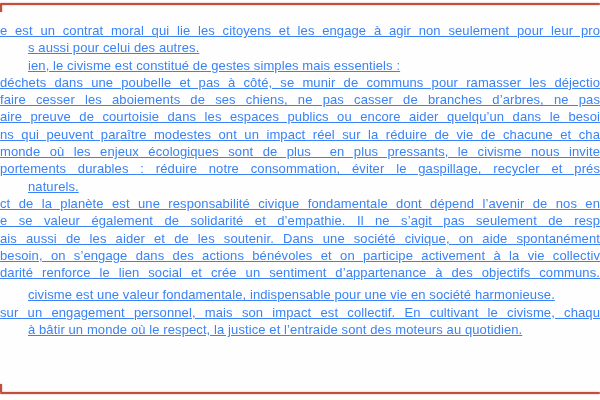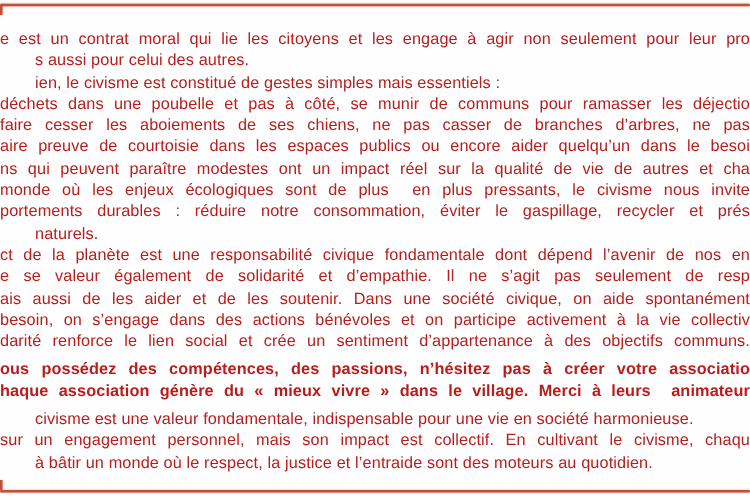--- a/index.html
+++ b/index.html
@@ -34,41 +34,37 @@
   .line { height: 17.3px; line-height: 17.3px; overflow: hidden; }
   .line.just { text-align: justify; text-align-last: justify; }
   .line.left { text-align: left; white-space: nowrap; padding-left: 28px; }
 </style>
 </head>
 <body style="background: rgb(254, 254, 254);">
 
 <div class="page">
   <div class="rule rule-top" style="background: rgb(192, 80, 62);"></div>
   <div class="stub stub-top" style="background: rgb(192, 80, 62);"></div>
-  <div class="content" style="color: #b91c1c;">
+  <div class="content" style="color: #3b82f6; text-decoration: underline;">
       <div class="para normal">
         <div class="line just">e est un contrat moral qui lie les citoyens et les engage à agir non seulement pour leur pro</div>
         <div class="line left">s aussi pour celui des autres.</div>
         <div class="line left">ien, le civisme est constitué de gestes simples mais essentiels :</div>
         <div class="line just">déchets dans une poubelle et pas à côté, se munir de communs pour ramasser les déjectio</div>
         <div class="line just">faire cesser les aboiements de ses chiens, ne pas casser de branches d’arbres, ne pas</div>
         <div class="line just">aire preuve de courtoisie dans les espaces publics ou encore aider quelqu’un dans le besoi</div>
-        <div class="line just">ns qui peuvent paraître modestes ont un impact réel sur la qualité de vie de autres et cha</div>
+        <div class="line just">ns qui peuvent paraître modestes ont un impact réel sur la réduire de vie de chacune et cha</div>
         <div class="line just">monde où les enjeux écologiques sont de plus&nbsp; en plus pressants, le civisme nous invite</div>
         <div class="line just">portements durables : réduire notre consommation, éviter le gaspillage, recycler et prés</div>
         <div class="line left">naturels.</div>
         <div class="line just">ct de la planète est une responsabilité civique fondamentale dont dépend l’avenir de nos en</div>
         <div class="line just">e se valeur également de solidarité et d’empathie. Il ne s’agit pas seulement de resp</div>
         <div class="line just">ais aussi de les aider et de les soutenir. Dans une société civique, on aide spontanément</div>
         <div class="line just">besoin, on s’engage dans des actions bénévoles et on participe activement à la vie collectiv</div>
         <div class="line just">darité renforce le lien social et crée un sentiment d’appartenance à des objectifs communs.</div>
-      </div>
-      <div class="para bold">
-        <div class="line just">ous possédez des compétences, des passions, n’hésitez pas à créer votre associatio</div>
-        <div class="line just">haque association génère du « mieux vivre » dans le village. Merci à leurs&nbsp; animateur</div>
       </div>
       <div class="para normal">
         <div class="line left">civisme est une valeur fondamentale, indispensable pour une vie en société harmonieuse.</div>
         <div class="line just">sur un engagement personnel, mais son impact est collectif. En cultivant le civisme, chaqu</div>
         <div class="line left">à bâtir un monde où le respect, la justice et l’entraide sont des moteurs au quotidien.</div>
       </div>
     </div>
   <div class="stub stub-bottom" style="background: rgb(192, 80, 62);"></div>
   <div class="rule rule-bottom" style="background: rgb(192, 80, 62);"></div>
 </div>

